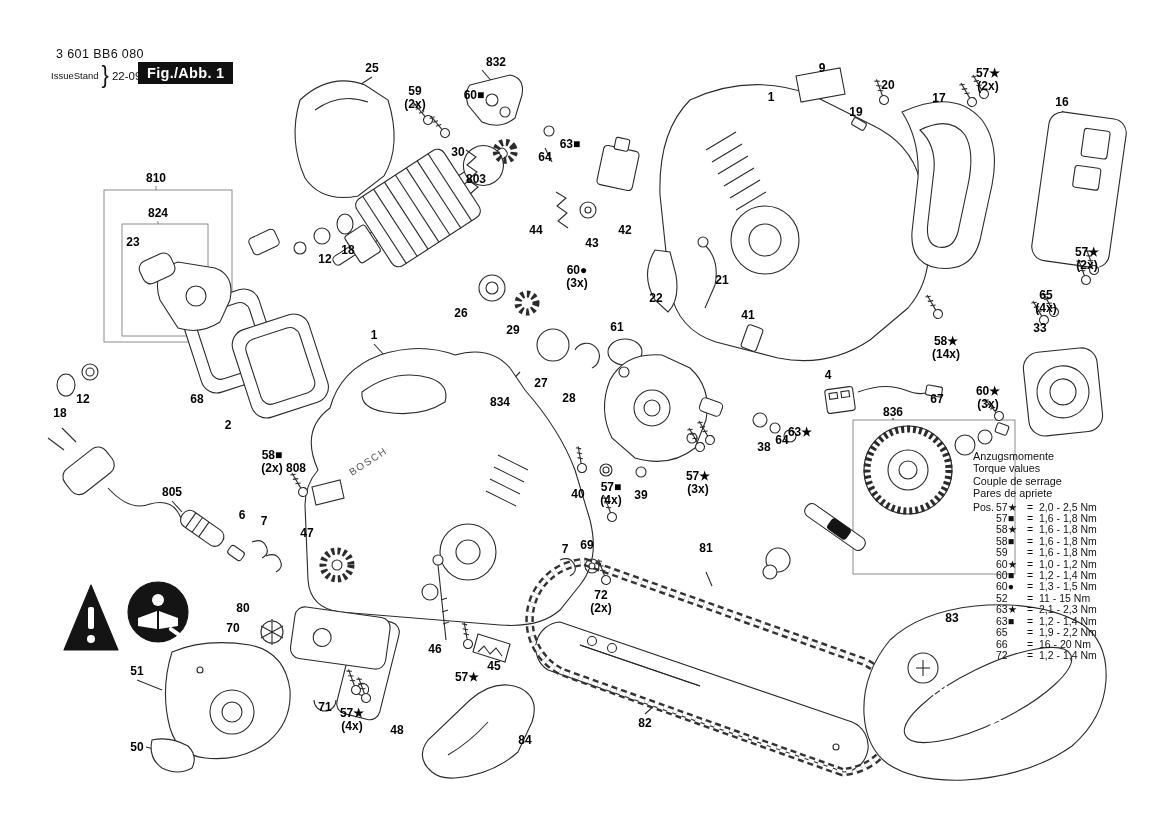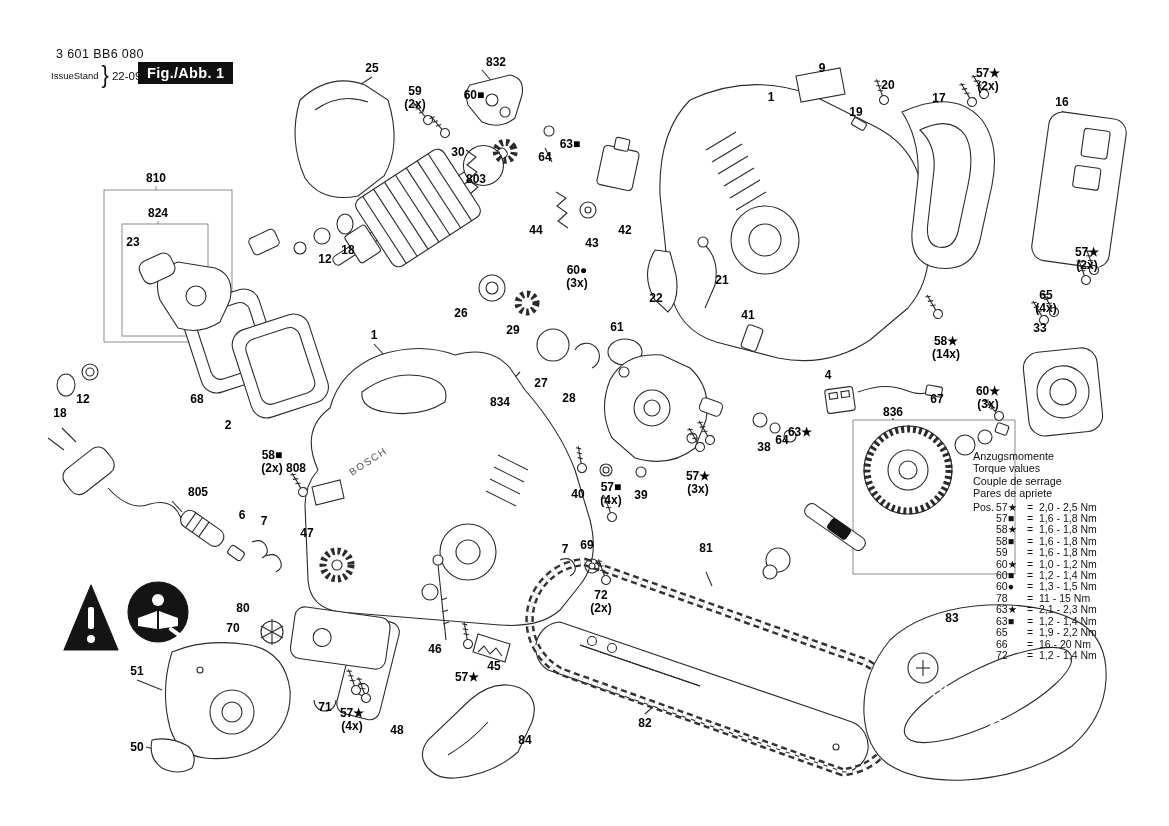--- a/index.html
+++ b/index.html
@@ -416,21 +416,21 @@
           <span class="tval">1,2 - 1,4 Nm</span>
         </div>
         <div class="trow">
           <span></span>
           <span>60●</span>
           <span>=</span>
           <span class="tval">1,3 - 1,5 Nm</span>
         </div>
         <div class="trow">
           <span></span>
-          <span>78</span>
+          <span>52</span>
           <span>=</span>
           <span class="tval">11 - 15 Nm</span>
         </div>
         <div class="trow">
           <span></span>
           <span>63★</span>
           <span>=</span>
           <span class="tval">2,1 - 2,3 Nm</span>
         </div>
         <div class="trow">
@@ -632,21 +632,21 @@
       <div class="plabel" style="left: 272px; top: 461px;">
         <div>58■</div>
         <div>(2x)</div>
       </div>
       <div class="plabel" style="left: 296px; top: 468px;">
         <div>808</div>
       </div>
       <div class="plabel" style="left: 307px; top: 533px;">
         <div>47</div>
       </div>
-      <div class="plabel" style="left: 172px; top: 492px; margin-left: 26px;">
+      <div class="plabel" style="left: 172px; top: 492px;">
         <div>805</div>
       </div>
       <div class="plabel" style="left: 242px; top: 515px;">
         <div>6</div>
       </div>
       <div class="plabel" style="left: 264px; top: 521px;">
         <div>7</div>
       </div>
       <div class="plabel" style="left: 565px; top: 549px;">
         <div>7</div>

